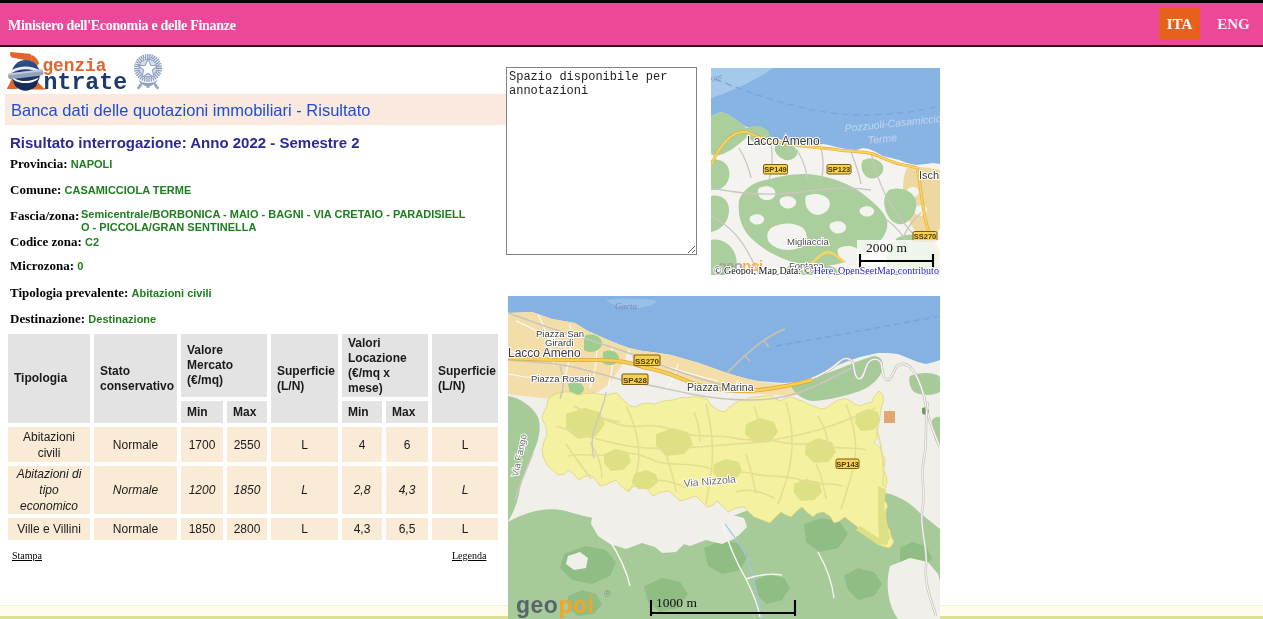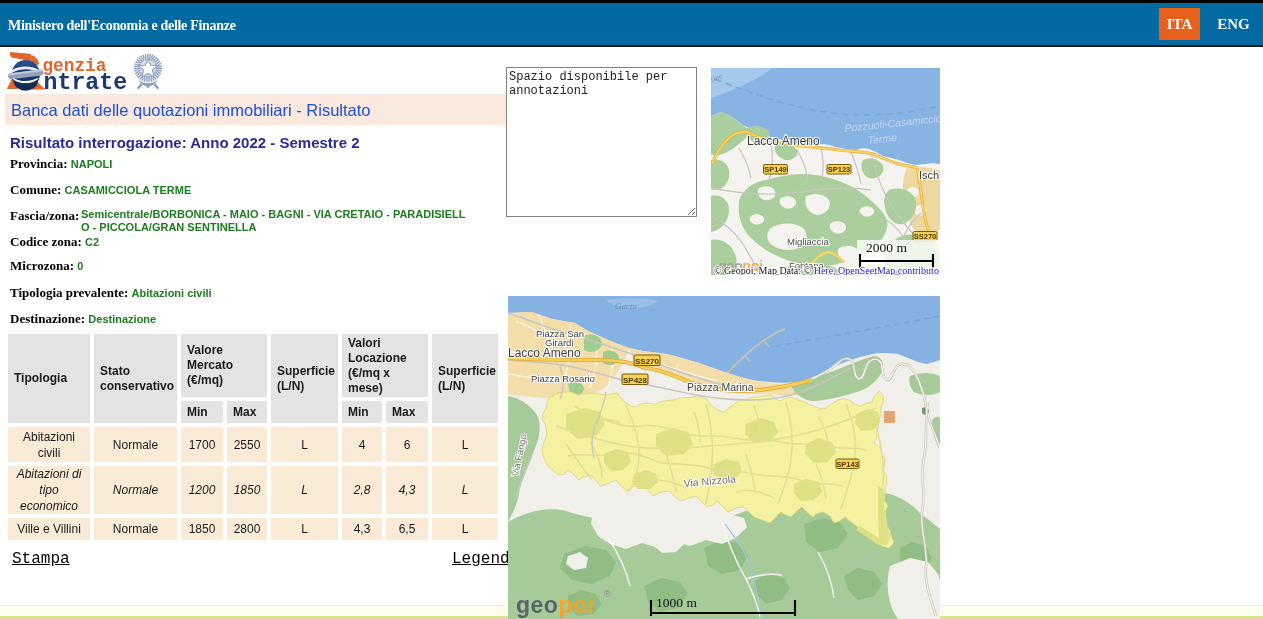--- a/index.html
+++ b/index.html
@@ -1,20 +1,20 @@
 <!DOCTYPE html>
 <html lang="it"><head>
 <meta charset="utf-8">
 <title>Banca dati delle quotazioni immobiliari - Risultato</title>
 <style>
   html,body{margin:0;padding:0;background:#fff;}
   body{width:1263px;height:619px;position:relative;overflow:hidden;
        font-family:"Liberation Sans",sans-serif;}
   #topbar{position:absolute;left:0;top:0;width:100%;height:42px;
-      background:#0369a1;border-top:3px solid #000;border-bottom:2px solid #191919;
+      background:#ec4899;border-top:3px solid #000;border-bottom:2px solid #191919;
       box-sizing:content-box;}
   #topbar .min{position:absolute;left:8px;top:15px;color:#fff;
       font-family:"Liberation Serif",serif;font-weight:bold;font-size:14px;letter-spacing:-0.3px;}
   #btnITA{position:absolute;left:1159px;top:5px;width:41px;height:32px;
       background:#e8611c;color:#fff;font-family:"Liberation Serif",serif;
       font-weight:bold;font-size:15px;text-align:center;line-height:32px;}
   #btnENG{position:absolute;left:1213px;top:5px;width:41px;height:32px;
       color:#f2f2f2;font-family:Liberation Serif, serif;
       font-weight:bold;font-size:15px;text-align:center;line-height:32px;}
   #logo{position:absolute;left:7px;top:48px;}
@@ -31,23 +31,23 @@
       font-family:"Liberation Sans",sans-serif;font-weight:bold;font-size:11px;
       color:#1e7d1e;line-height:13.5px;word-break:break-all;}
   table.qt{position:absolute;left:4px;top:330px;border-collapse:separate;
       border-spacing:4px;table-layout:fixed;}
   table.qt td,table.qt th{font-family:"Liberation Sans",sans-serif;font-size:12px;
       padding:0;vertical-align:middle;}
   table.qt th{background:#e3e3e3;text-align:left;padding-left:6px;padding-right:2px;
       font-weight:bold;color:#1a1a1a;line-height:15px;}
   table.qt td{background:#faebd7;text-align:center;color:#1a1a1a;line-height:16px;
       padding:0 4px;}
-  a.lk{position:absolute;font-family:Liberation Mono, monospace;font-size:16px;
+  a.lk{position:absolute;font-family:Liberation Serif, serif;font-size:10px;
       color:#000;text-decoration:underline;}
-  #annot{position:absolute;left:506px;top:67px;width:191px;height:150px;
+  #annot{position:absolute;left:506px;top:67px;width:191px;height:188px;
       box-sizing:border-box;border:1px solid #828282;resize:both;
       font-family:"Liberation Mono",monospace;font-size:12px;line-height:14px;
       padding:2px;color:#222;outline:none;}
   #map1{position:absolute;left:711px;top:68px;width:229px;height:207px;}
   #map2{position:absolute;left:508px;top:296px;width:432px;height:323px;}
   #footer{position:absolute;left:0;top:605px;width:100%;height:14px;
       background:#fdfdee;border-top:1px solid #f2f3d3;
       border-bottom:3px solid #dce093;box-sizing:border-box;}
   svg text{font-family:"Liberation Sans",sans-serif;}
 </style>

